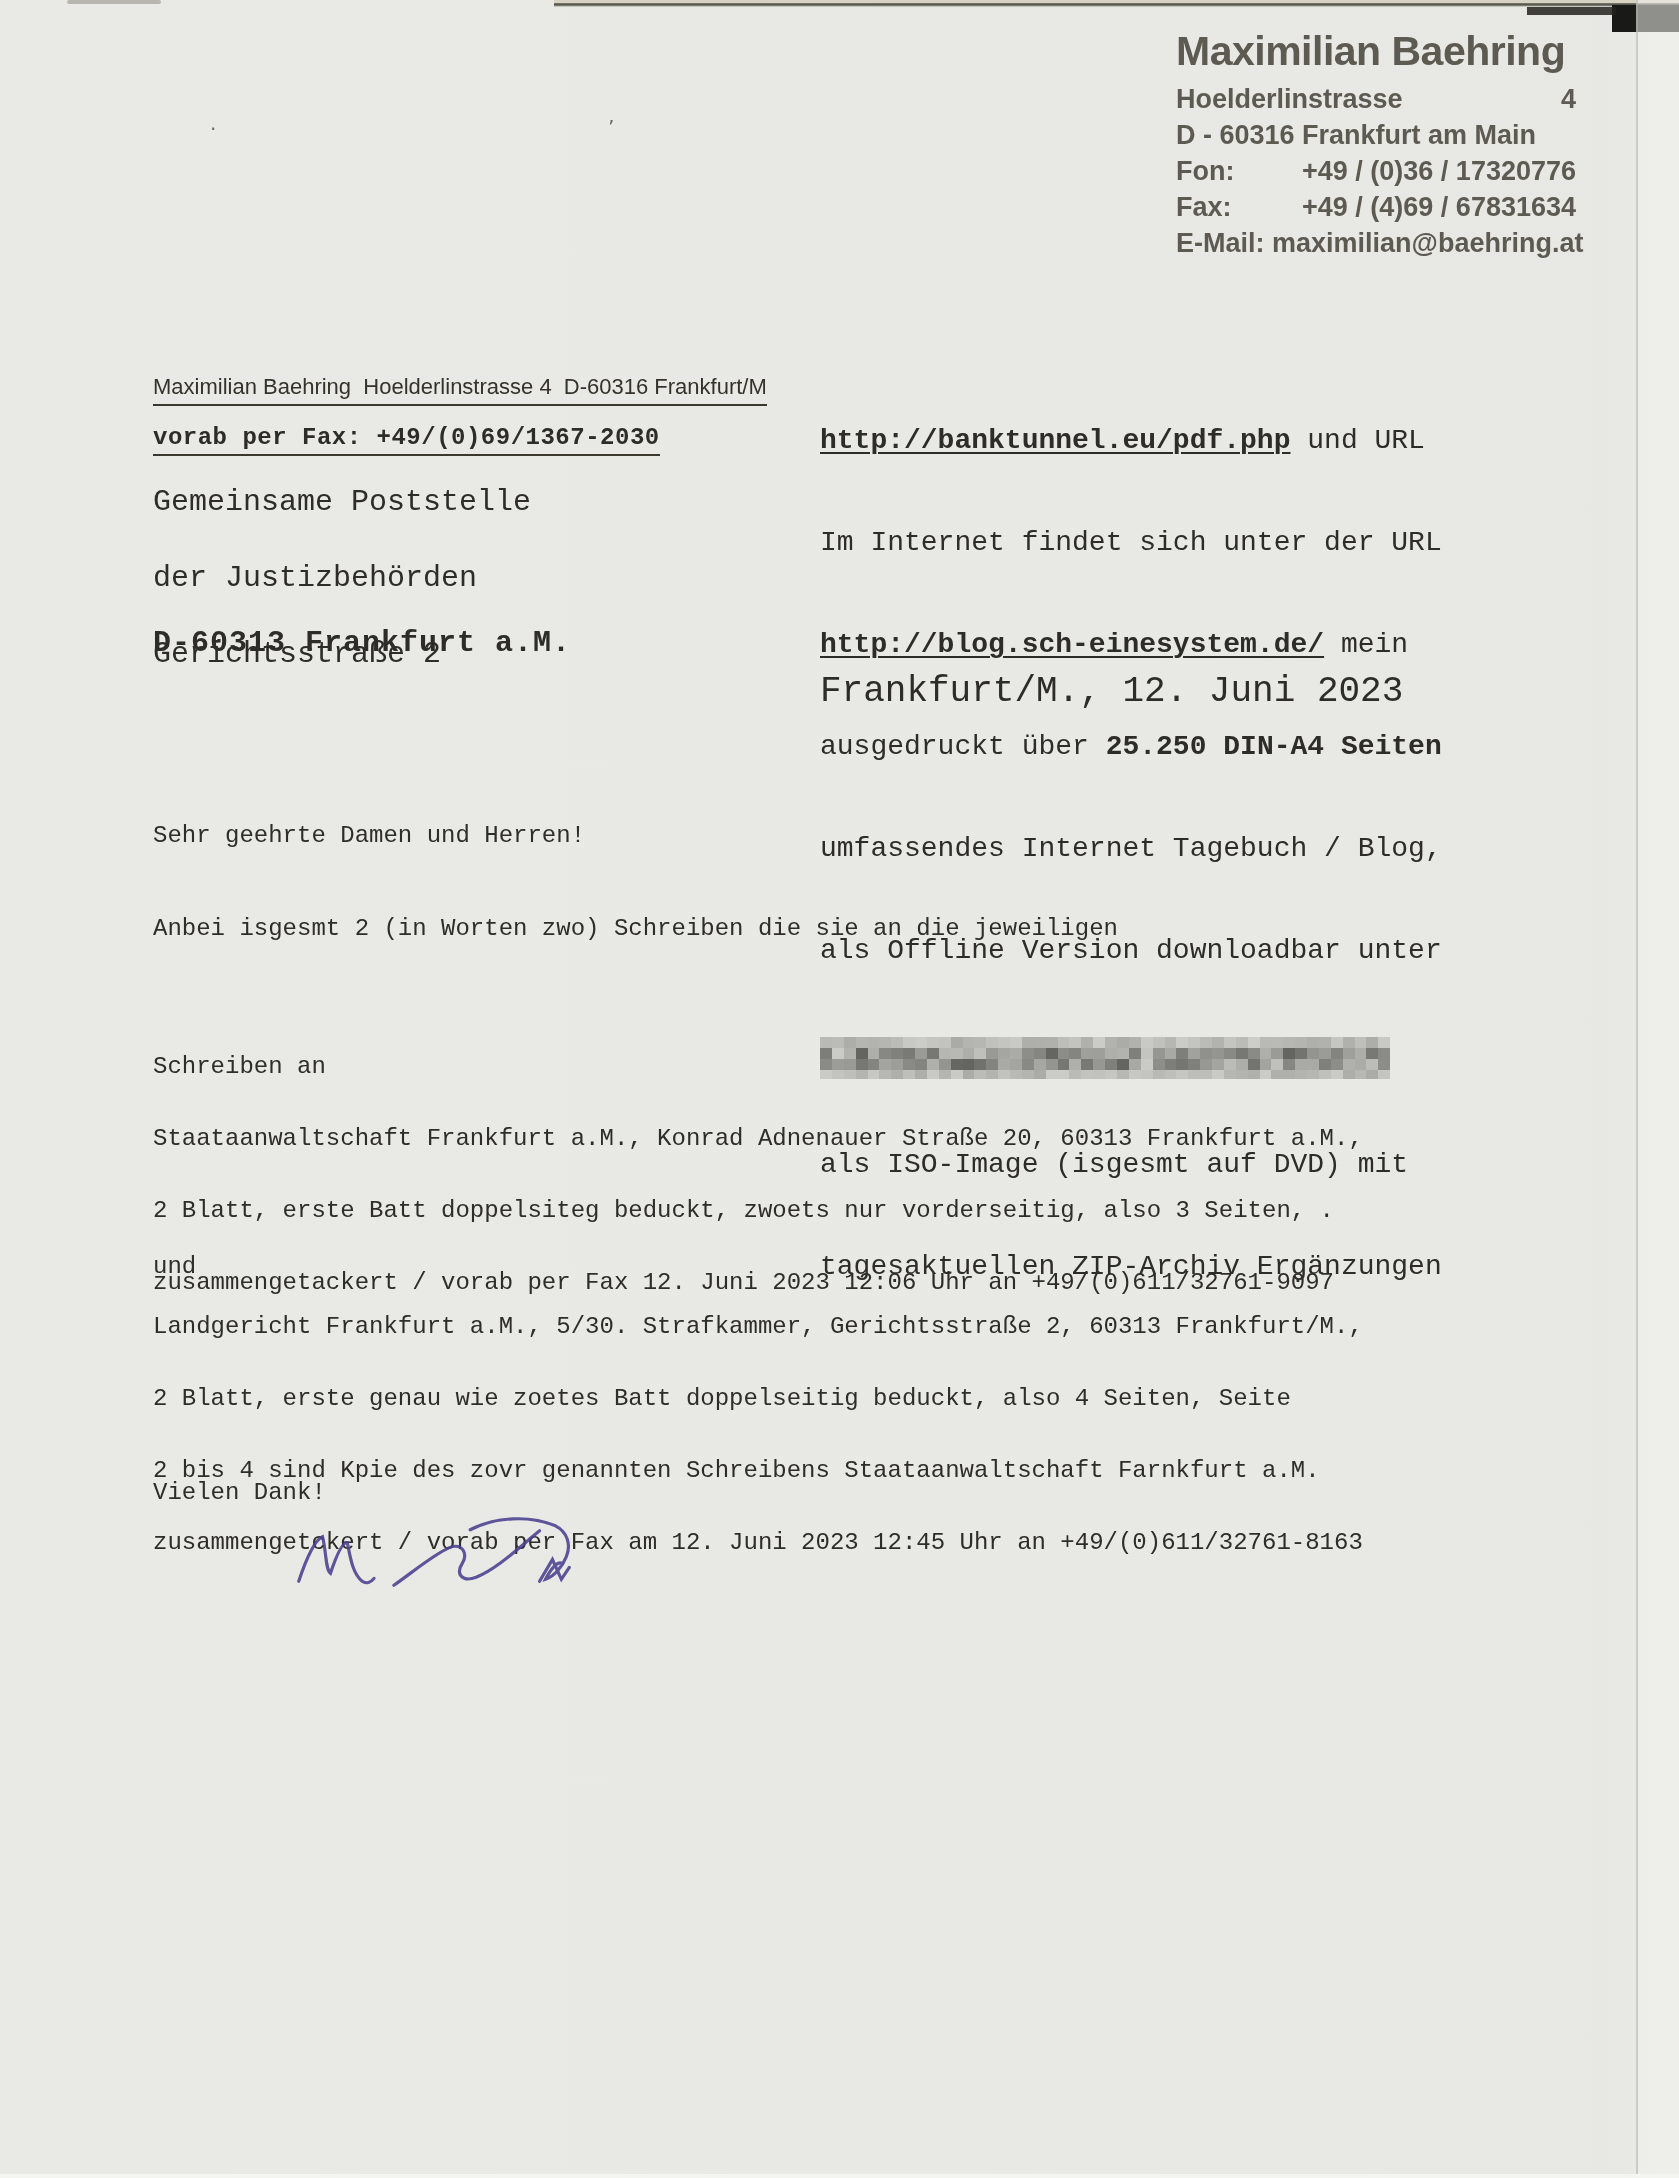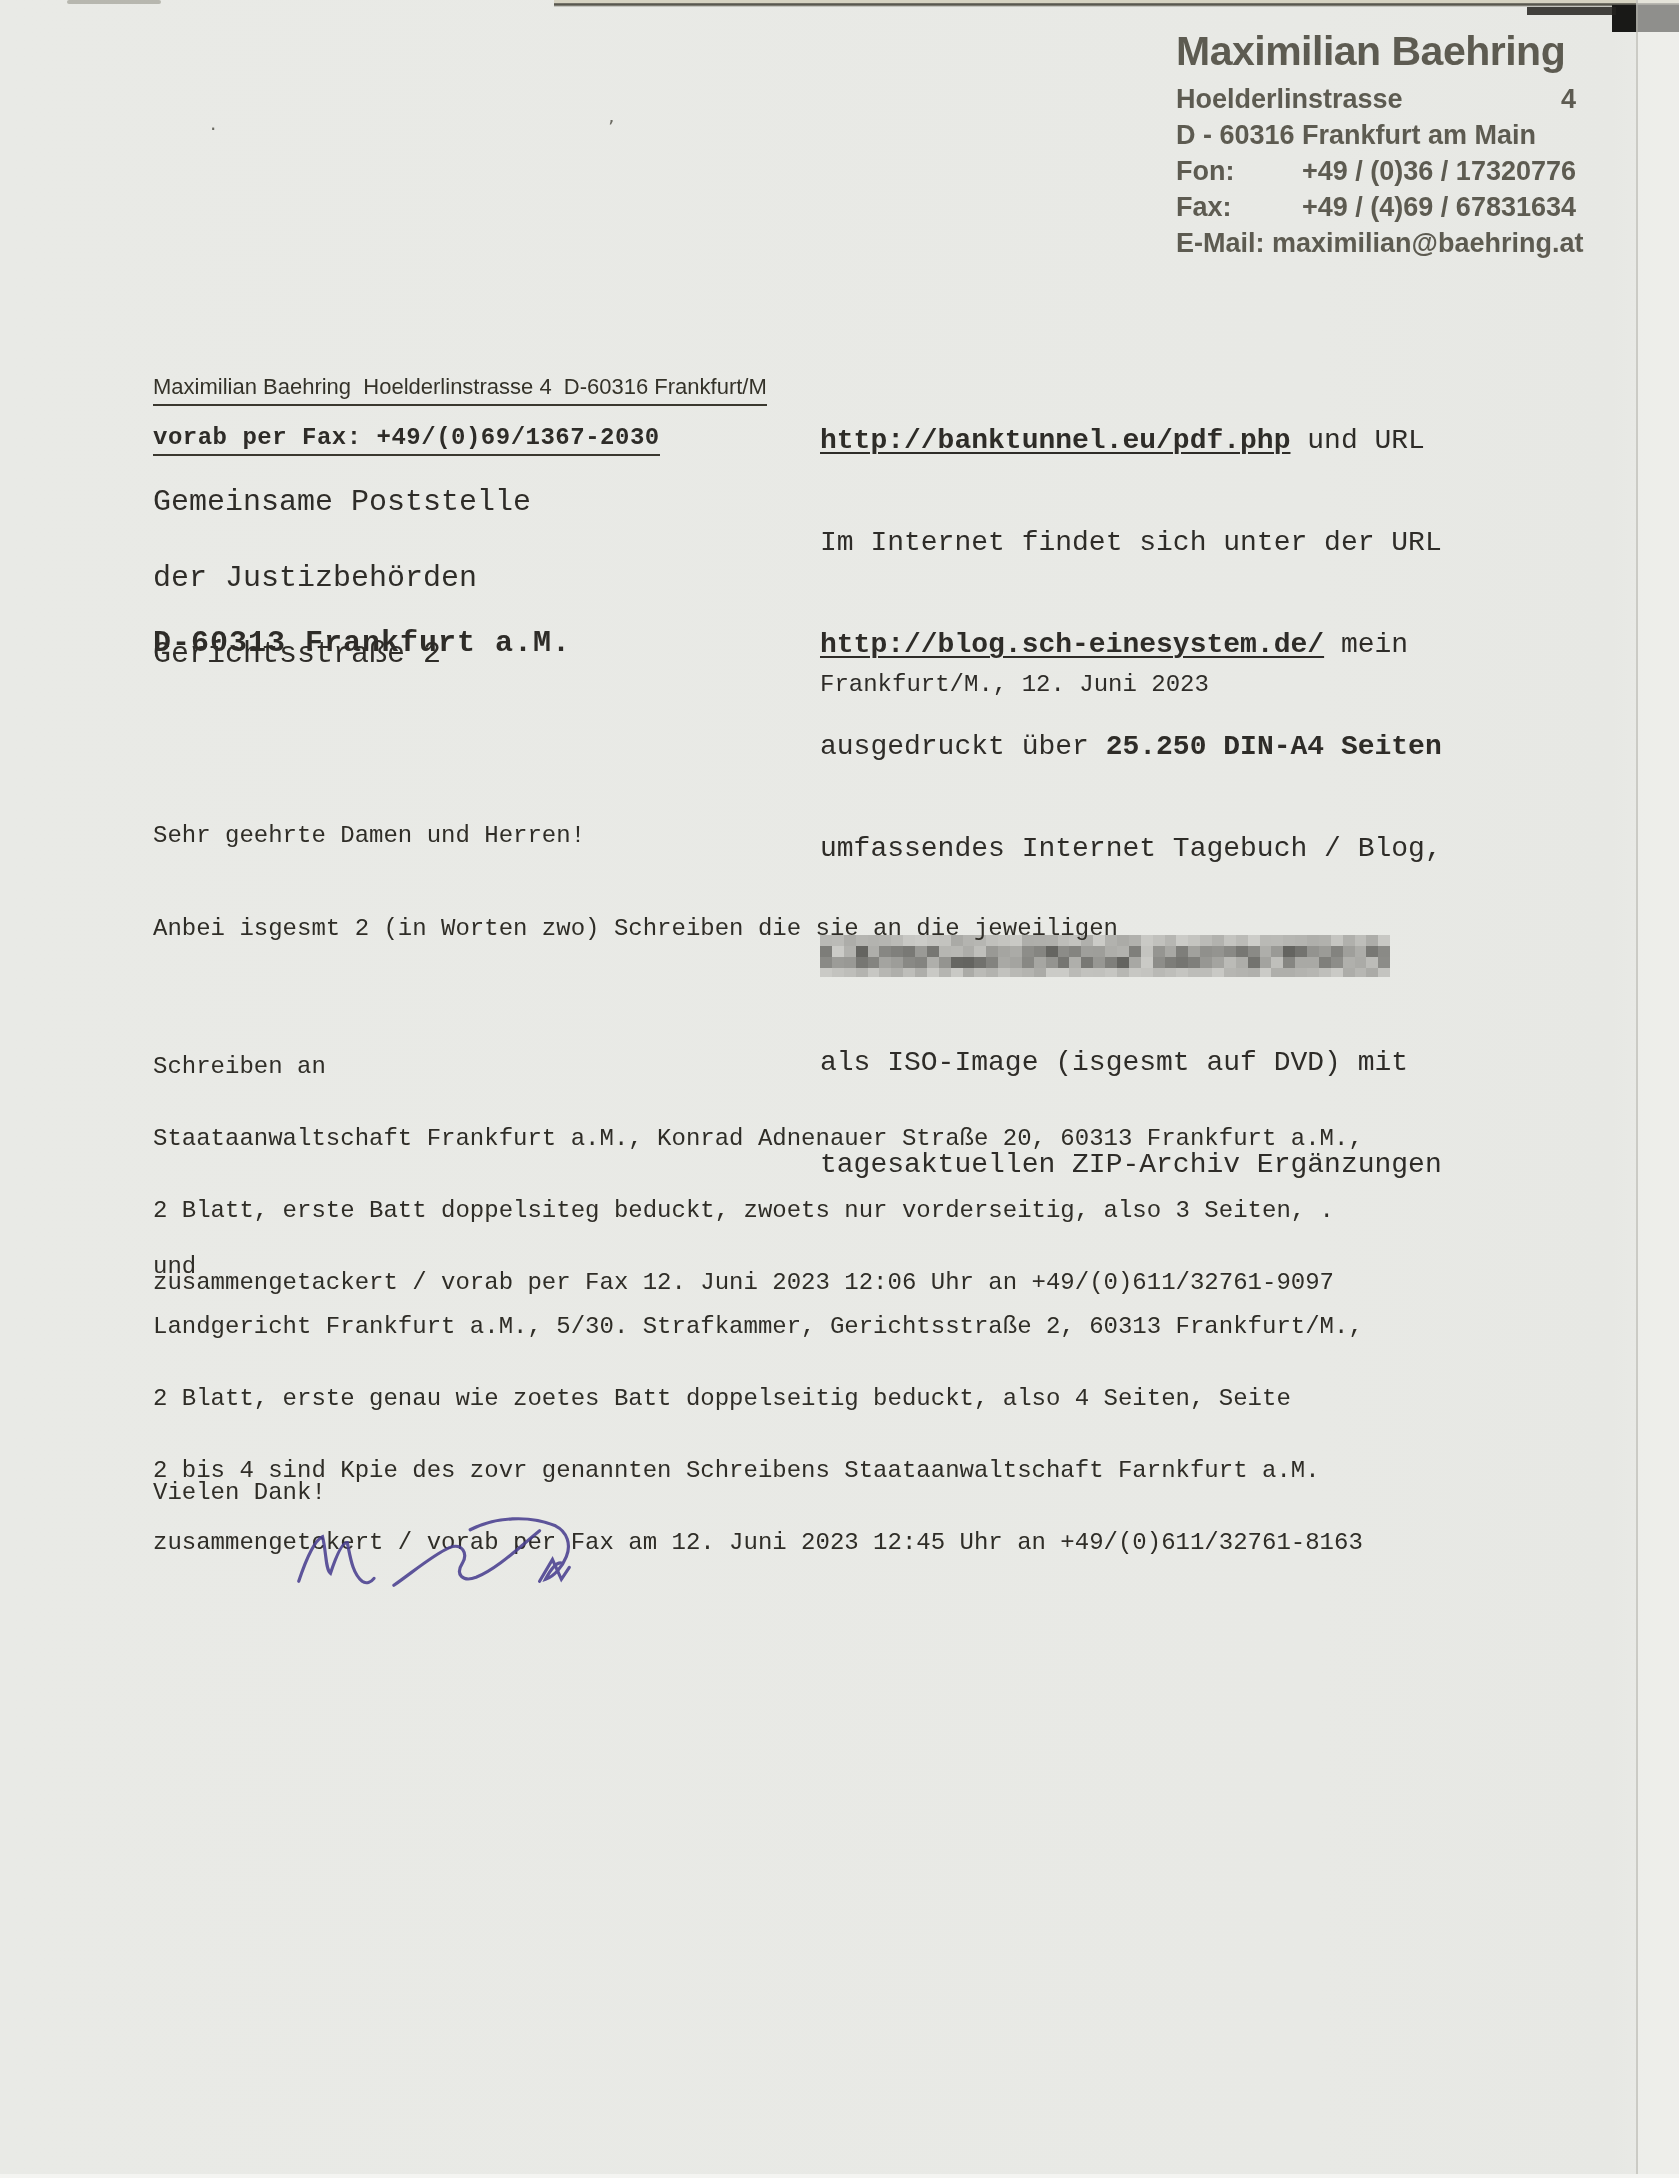--- a/index.html
+++ b/index.html
@@ -44,21 +44,21 @@
   }
   .recipient{position:absolute;left:153px;top:483px;font-size:30px;line-height:38px;white-space:pre;}
   .recipient-city{position:absolute;left:153px;top:626px;font-size:30px;font-weight:bold;letter-spacing:1px;white-space:pre;}
 
   
   .info-col{position:absolute;left:820px;top:356px;width:653px;font-size:28px;line-height:34px;white-space:pre;}
   .info-col .url{font-weight:bold;text-decoration:underline;text-decoration-thickness:2px;text-underline-offset:4px;}
   .info-col .b{font-weight:bold;}
   .redacted{height:42px;width:572px;margin:1px 0;position:relative;overflow:hidden;}
   .redacted .cell{position:absolute;width:12px;height:12px;}
-  .dateline{position:absolute;left:820px;top:671px;font-size:24px;white-space:pre;}
+  .dateline{position:absolute;left:820px;top:671px;font-size:36px;white-space:pre;}
 
   
   .bodyline{position:absolute;left:153px;font-size:24px;line-height:36px;white-space:pre;color:#2f2d27;}
   .sig{position:absolute;left:267px;top:1500px;}
 
 </style>
 </head>
 <body>
 
 <div class="page">
@@ -102,20 +102,21 @@
 <span>der Justizbehörden</span><br>
 <span>Gerichtsstraße 2</span></div>
   <div class="recipient-city">D-60313 Frankfurt a.M.</div>
 
   <div class="info-col">
     <div><span class="url">http://banktunnel.eu/pdf.php</span><span> und URL</span></div>
     <div>Im Internet findet sich unter der URL</div>
     <div><span class="url">http://blog.sch-einesystem.de/</span><span> mein</span></div>
     <div><span>ausgedruckt über </span><span class="b">25.250 DIN-A4 Seiten</span></div>
     <div>umfassendes Internet Tagebuch / Blog,</div>
+    <div>als Offline Version downloadbar unter</div>
     <div class="redacted" id="redacted"><div class="cell" style="left: 0px; top: 0px; width: 12px; height: 11px; background: rgb(185, 185, 181);"></div><div class="cell" style="left: 12px; top: 0px; width: 12px; height: 11px; background: rgb(187, 187, 183);"></div><div class="cell" style="left: 24px; top: 0px; width: 12px; height: 11px; background: rgb(173, 173, 169);"></div><div class="cell" style="left: 36px; top: 0px; width: 12px; height: 11px; background: rgb(181, 181, 177);"></div><div class="cell" style="left: 48px; top: 0px; width: 12px; height: 11px; background: rgb(179, 179, 175);"></div><div class="cell" style="left: 59px; top: 0px; width: 12px; height: 11px; background: rgb(181, 181, 177);"></div><div class="cell" style="left: 71px; top: 0px; width: 12px; height: 11px; background: rgb(187, 187, 183);"></div><div class="cell" style="left: 83px; top: 0px; width: 12px; height: 11px; background: rgb(200, 200, 196);"></div><div class="cell" style="left: 95px; top: 0px; width: 12px; height: 11px; background: rgb(203, 203, 199);"></div><div class="cell" style="left: 107px; top: 0px; width: 12px; height: 11px; background: rgb(197, 197, 193);"></div><div class="cell" style="left: 119px; top: 0px; width: 12px; height: 11px; background: rgb(195, 195, 191);"></div><div class="cell" style="left: 131px; top: 0px; width: 12px; height: 11px; background: rgb(170, 170, 166);"></div><div class="cell" style="left: 143px; top: 0px; width: 12px; height: 11px; background: rgb(180, 180, 176);"></div><div class="cell" style="left: 154px; top: 0px; width: 12px; height: 11px; background: rgb(182, 182, 178);"></div><div class="cell" style="left: 166px; top: 0px; width: 12px; height: 11px; background: rgb(192, 192, 188);"></div><div class="cell" style="left: 178px; top: 0px; width: 12px; height: 11px; background: rgb(196, 196, 192);"></div><div class="cell" style="left: 190px; top: 0px; width: 12px; height: 11px; background: rgb(201, 201, 197);"></div><div class="cell" style="left: 202px; top: 0px; width: 12px; height: 11px; background: rgb(174, 174, 170);"></div><div class="cell" style="left: 214px; top: 0px; width: 12px; height: 11px; background: rgb(175, 175, 171);"></div><div class="cell" style="left: 226px; top: 0px; width: 12px; height: 11px; background: rgb(176, 176, 172);"></div><div class="cell" style="left: 238px; top: 0px; width: 12px; height: 11px; background: rgb(189, 189, 185);"></div><div class="cell" style="left: 249px; top: 0px; width: 12px; height: 11px; background: rgb(195, 195, 191);"></div><div class="cell" style="left: 261px; top: 0px; width: 12px; height: 11px; background: rgb(176, 176, 172);"></div><div class="cell" style="left: 273px; top: 0px; width: 12px; height: 11px; background: rgb(203, 203, 199);"></div><div class="cell" style="left: 285px; top: 0px; width: 12px; height: 11px; background: rgb(178, 178, 174);"></div><div class="cell" style="left: 297px; top: 0px; width: 12px; height: 11px; background: rgb(171, 171, 167);"></div><div class="cell" style="left: 309px; top: 0px; width: 12px; height: 11px; background: rgb(177, 177, 173);"></div><div class="cell" style="left: 321px; top: 0px; width: 12px; height: 11px; background: rgb(201, 201, 197);"></div><div class="cell" style="left: 333px; top: 0px; width: 12px; height: 11px; background: rgb(193, 193, 189);"></div><div class="cell" style="left: 345px; top: 0px; width: 12px; height: 11px; background: rgb(182, 182, 178);"></div><div class="cell" style="left: 356px; top: 0px; width: 12px; height: 11px; background: rgb(203, 203, 199);"></div><div class="cell" style="left: 368px; top: 0px; width: 12px; height: 11px; background: rgb(196, 196, 192);"></div><div class="cell" style="left: 380px; top: 0px; width: 12px; height: 11px; background: rgb(187, 187, 183);"></div><div class="cell" style="left: 392px; top: 0px; width: 12px; height: 11px; background: rgb(178, 178, 174);"></div><div class="cell" style="left: 404px; top: 0px; width: 12px; height: 11px; background: rgb(196, 196, 192);"></div><div class="cell" style="left: 416px; top: 0px; width: 12px; height: 11px; background: rgb(187, 187, 183);"></div><div class="cell" style="left: 428px; top: 0px; width: 12px; height: 11px; background: rgb(205, 205, 201);"></div><div class="cell" style="left: 440px; top: 0px; width: 12px; height: 11px; background: rgb(185, 185, 181);"></div><div class="cell" style="left: 451px; top: 0px; width: 12px; height: 11px; background: rgb(186, 186, 182);"></div><div class="cell" style="left: 463px; top: 0px; width: 12px; height: 11px; background: rgb(182, 182, 178);"></div><div class="cell" style="left: 475px; top: 0px; width: 12px; height: 11px; background: rgb(180, 180, 176);"></div><div class="cell" style="left: 487px; top: 0px; width: 12px; height: 11px; background: rgb(175, 175, 171);"></div><div class="cell" style="left: 499px; top: 0px; width: 12px; height: 11px; background: rgb(177, 177, 173);"></div><div class="cell" style="left: 511px; top: 0px; width: 12px; height: 11px; background: rgb(197, 197, 193);"></div><div class="cell" style="left: 523px; top: 0px; width: 12px; height: 11px; background: rgb(176, 176, 172);"></div><div class="cell" style="left: 535px; top: 0px; width: 12px; height: 11px; background: rgb(190, 190, 186);"></div><div class="cell" style="left: 546px; top: 0px; width: 12px; height: 11px; background: rgb(173, 173, 169);"></div><div class="cell" style="left: 558px; top: 0px; width: 12px; height: 11px; background: rgb(200, 200, 196);"></div><div class="cell" style="left: 0px; top: 11px; width: 12px; height: 11px; background: rgb(125, 125, 121);"></div><div class="cell" style="left: 12px; top: 11px; width: 12px; height: 11px; background: rgb(203, 203, 199);"></div><div class="cell" style="left: 24px; top: 11px; width: 12px; height: 11px; background: rgb(178, 178, 174);"></div><div class="cell" style="left: 36px; top: 11px; width: 12px; height: 11px; background: rgb(100, 100, 96);"></div><div class="cell" style="left: 48px; top: 11px; width: 12px; height: 11px; background: rgb(174, 174, 170);"></div><div class="cell" style="left: 59px; top: 11px; width: 12px; height: 11px; background: rgb(135, 135, 131);"></div><div class="cell" style="left: 71px; top: 11px; width: 12px; height: 11px; background: rgb(128, 128, 124);"></div><div class="cell" style="left: 83px; top: 11px; width: 12px; height: 11px; background: rgb(121, 121, 117);"></div><div class="cell" style="left: 95px; top: 11px; width: 12px; height: 11px; background: rgb(154, 154, 150);"></div><div class="cell" style="left: 107px; top: 11px; width: 12px; height: 11px; background: rgb(119, 119, 115);"></div><div class="cell" style="left: 119px; top: 11px; width: 12px; height: 11px; background: rgb(182, 182, 178);"></div><div class="cell" style="left: 131px; top: 11px; width: 12px; height: 11px; background: rgb(184, 184, 180);"></div><div class="cell" style="left: 143px; top: 11px; width: 12px; height: 11px; background: rgb(173, 173, 169);"></div><div class="cell" style="left: 154px; top: 11px; width: 12px; height: 11px; background: rgb(191, 191, 187);"></div><div class="cell" style="left: 166px; top: 11px; width: 12px; height: 11px; background: rgb(153, 153, 149);"></div><div class="cell" style="left: 178px; top: 11px; width: 12px; height: 11px; background: rgb(165, 165, 161);"></div><div class="cell" style="left: 190px; top: 11px; width: 12px; height: 11px; background: rgb(171, 171, 167);"></div><div class="cell" style="left: 202px; top: 11px; width: 12px; height: 11px; background: rgb(141, 141, 137);"></div><div class="cell" style="left: 214px; top: 11px; width: 12px; height: 11px; background: rgb(133, 133, 129);"></div><div class="cell" style="left: 226px; top: 11px; width: 12px; height: 11px; background: rgb(101, 101, 97);"></div><div class="cell" style="left: 238px; top: 11px; width: 12px; height: 11px; background: rgb(140, 140, 136);"></div><div class="cell" style="left: 249px; top: 11px; width: 12px; height: 11px; background: rgb(132, 132, 128);"></div><div class="cell" style="left: 261px; top: 11px; width: 12px; height: 11px; background: rgb(159, 159, 155);"></div><div class="cell" style="left: 273px; top: 11px; width: 12px; height: 11px; background: rgb(158, 158, 154);"></div><div class="cell" style="left: 285px; top: 11px; width: 12px; height: 11px; background: rgb(174, 174, 170);"></div><div class="cell" style="left: 297px; top: 11px; width: 12px; height: 11px; background: rgb(178, 178, 174);"></div><div class="cell" style="left: 309px; top: 11px; width: 12px; height: 11px; background: rgb(127, 127, 123);"></div><div class="cell" style="left: 321px; top: 11px; width: 12px; height: 11px; background: rgb(196, 196, 192);"></div><div class="cell" style="left: 333px; top: 11px; width: 12px; height: 11px; background: rgb(149, 149, 145);"></div><div class="cell" style="left: 345px; top: 11px; width: 12px; height: 11px; background: rgb(168, 168, 164);"></div><div class="cell" style="left: 356px; top: 11px; width: 12px; height: 11px; background: rgb(126, 126, 122);"></div><div class="cell" style="left: 368px; top: 11px; width: 12px; height: 11px; background: rgb(161, 161, 157);"></div><div class="cell" style="left: 380px; top: 11px; width: 12px; height: 11px; background: rgb(144, 144, 140);"></div><div class="cell" style="left: 392px; top: 11px; width: 12px; height: 11px; background: rgb(148, 148, 144);"></div><div class="cell" style="left: 404px; top: 11px; width: 12px; height: 11px; background: rgb(137, 137, 133);"></div><div class="cell" style="left: 416px; top: 11px; width: 12px; height: 11px; background: rgb(119, 119, 115);"></div><div class="cell" style="left: 428px; top: 11px; width: 12px; height: 11px; background: rgb(138, 138, 134);"></div><div class="cell" style="left: 440px; top: 11px; width: 12px; height: 11px; background: rgb(174, 174, 170);"></div><div class="cell" style="left: 451px; top: 11px; width: 12px; height: 11px; background: rgb(154, 154, 150);"></div><div class="cell" style="left: 463px; top: 11px; width: 12px; height: 11px; background: rgb(100, 100, 96);"></div><div class="cell" style="left: 475px; top: 11px; width: 12px; height: 11px; background: rgb(115, 115, 111);"></div><div class="cell" style="left: 487px; top: 11px; width: 12px; height: 11px; background: rgb(147, 147, 143);"></div><div class="cell" style="left: 499px; top: 11px; width: 12px; height: 11px; background: rgb(155, 155, 151);"></div><div class="cell" style="left: 511px; top: 11px; width: 12px; height: 11px; background: rgb(131, 131, 127);"></div><div class="cell" style="left: 523px; top: 11px; width: 12px; height: 11px; background: rgb(159, 159, 155);"></div><div class="cell" style="left: 535px; top: 11px; width: 12px; height: 11px; background: rgb(173, 173, 169);"></div><div class="cell" style="left: 546px; top: 11px; width: 12px; height: 11px; background: rgb(120, 120, 116);"></div><div class="cell" style="left: 558px; top: 11px; width: 12px; height: 11px; background: rgb(138, 138, 134);"></div><div class="cell" style="left: 0px; top: 22px; width: 12px; height: 11px; background: rgb(138, 138, 134);"></div><div class="cell" style="left: 12px; top: 22px; width: 12px; height: 11px; background: rgb(156, 156, 152);"></div><div class="cell" style="left: 24px; top: 22px; width: 12px; height: 11px; background: rgb(153, 153, 149);"></div><div class="cell" style="left: 36px; top: 22px; width: 12px; height: 11px; background: rgb(119, 119, 115);"></div><div class="cell" style="left: 48px; top: 22px; width: 12px; height: 11px; background: rgb(132, 132, 128);"></div><div class="cell" style="left: 59px; top: 22px; width: 12px; height: 11px; background: rgb(164, 164, 160);"></div><div class="cell" style="left: 71px; top: 22px; width: 12px; height: 11px; background: rgb(157, 157, 153);"></div><div class="cell" style="left: 83px; top: 22px; width: 12px; height: 11px; background: rgb(137, 137, 133);"></div><div class="cell" style="left: 95px; top: 22px; width: 12px; height: 11px; background: rgb(132, 132, 128);"></div><div class="cell" style="left: 107px; top: 22px; width: 12px; height: 11px; background: rgb(175, 175, 171);"></div><div class="cell" style="left: 119px; top: 22px; width: 12px; height: 11px; background: rgb(148, 148, 144);"></div><div class="cell" style="left: 131px; top: 22px; width: 12px; height: 11px; background: rgb(102, 102, 98);"></div><div class="cell" style="left: 143px; top: 22px; width: 12px; height: 11px; background: rgb(100, 100, 96);"></div><div class="cell" style="left: 154px; top: 22px; width: 12px; height: 11px; background: rgb(113, 113, 109);"></div><div class="cell" style="left: 166px; top: 22px; width: 12px; height: 11px; background: rgb(131, 131, 127);"></div><div class="cell" style="left: 178px; top: 22px; width: 12px; height: 11px; background: rgb(169, 169, 165);"></div><div class="cell" style="left: 190px; top: 22px; width: 12px; height: 11px; background: rgb(164, 164, 160);"></div><div class="cell" style="left: 202px; top: 22px; width: 12px; height: 11px; background: rgb(136, 136, 132);"></div><div class="cell" style="left: 214px; top: 22px; width: 12px; height: 11px; background: rgb(166, 166, 162);"></div><div class="cell" style="left: 226px; top: 22px; width: 12px; height: 11px; background: rgb(148, 148, 144);"></div><div class="cell" style="left: 238px; top: 22px; width: 12px; height: 11px; background: rgb(118, 118, 114);"></div><div class="cell" style="left: 249px; top: 22px; width: 12px; height: 11px; background: rgb(175, 175, 171);"></div><div class="cell" style="left: 261px; top: 22px; width: 12px; height: 11px; background: rgb(120, 120, 116);"></div><div class="cell" style="left: 273px; top: 22px; width: 12px; height: 11px; background: rgb(151, 151, 147);"></div><div class="cell" style="left: 285px; top: 22px; width: 12px; height: 11px; background: rgb(127, 127, 123);"></div><div class="cell" style="left: 297px; top: 22px; width: 12px; height: 11px; background: rgb(100, 100, 96);"></div><div class="cell" style="left: 309px; top: 22px; width: 12px; height: 11px; background: rgb(168, 168, 164);"></div><div class="cell" style="left: 321px; top: 22px; width: 12px; height: 11px; background: rgb(202, 202, 198);"></div><div class="cell" style="left: 333px; top: 22px; width: 12px; height: 11px; background: rgb(141, 141, 137);"></div><div class="cell" style="left: 345px; top: 22px; width: 12px; height: 11px; background: rgb(125, 125, 121);"></div><div class="cell" style="left: 356px; top: 22px; width: 12px; height: 11px; background: rgb(117, 117, 113);"></div><div class="cell" style="left: 368px; top: 22px; width: 12px; height: 11px; background: rgb(127, 127, 123);"></div><div class="cell" style="left: 380px; top: 22px; width: 12px; height: 11px; background: rgb(151, 151, 147);"></div><div class="cell" style="left: 392px; top: 22px; width: 12px; height: 11px; background: rgb(164, 164, 160);"></div><div class="cell" style="left: 404px; top: 22px; width: 12px; height: 11px; background: rgb(187, 187, 183);"></div><div class="cell" style="left: 416px; top: 22px; width: 12px; height: 11px; background: rgb(173, 173, 169);"></div><div class="cell" style="left: 428px; top: 22px; width: 12px; height: 11px; background: rgb(115, 115, 111);"></div><div class="cell" style="left: 440px; top: 22px; width: 12px; height: 11px; background: rgb(163, 163, 159);"></div><div class="cell" style="left: 451px; top: 22px; width: 12px; height: 11px; background: rgb(191, 191, 187);"></div><div class="cell" style="left: 463px; top: 22px; width: 12px; height: 11px; background: rgb(134, 134, 130);"></div><div class="cell" style="left: 475px; top: 22px; width: 12px; height: 11px; background: rgb(169, 169, 165);"></div><div class="cell" style="left: 487px; top: 22px; width: 12px; height: 11px; background: rgb(169, 169, 165);"></div><div class="cell" style="left: 499px; top: 22px; width: 12px; height: 11px; background: rgb(127, 127, 123);"></div><div class="cell" style="left: 511px; top: 22px; width: 12px; height: 11px; background: rgb(141, 141, 137);"></div><div class="cell" style="left: 523px; top: 22px; width: 12px; height: 11px; background: rgb(176, 176, 172);"></div><div class="cell" style="left: 535px; top: 22px; width: 12px; height: 11px; background: rgb(171, 171, 167);"></div><div class="cell" style="left: 546px; top: 22px; width: 12px; height: 11px; background: rgb(188, 188, 184);"></div><div class="cell" style="left: 558px; top: 22px; width: 12px; height: 11px; background: rgb(140, 140, 136);"></div><div class="cell" style="left: 0px; top: 33px; width: 12px; height: 11px; background: rgb(202, 202, 198);"></div><div class="cell" style="left: 12px; top: 33px; width: 12px; height: 11px; background: rgb(195, 195, 191);"></div><div class="cell" style="left: 24px; top: 33px; width: 12px; height: 11px; background: rgb(190, 190, 186);"></div><div class="cell" style="left: 36px; top: 33px; width: 12px; height: 11px; background: rgb(180, 180, 176);"></div><div class="cell" style="left: 48px; top: 33px; width: 12px; height: 11px; background: rgb(199, 199, 195);"></div><div class="cell" style="left: 59px; top: 33px; width: 12px; height: 11px; background: rgb(183, 183, 179);"></div><div class="cell" style="left: 71px; top: 33px; width: 12px; height: 11px; background: rgb(175, 175, 171);"></div><div class="cell" style="left: 83px; top: 33px; width: 12px; height: 11px; background: rgb(190, 190, 186);"></div><div class="cell" style="left: 95px; top: 33px; width: 12px; height: 11px; background: rgb(174, 174, 170);"></div><div class="cell" style="left: 107px; top: 33px; width: 12px; height: 11px; background: rgb(201, 201, 197);"></div><div class="cell" style="left: 119px; top: 33px; width: 12px; height: 11px; background: rgb(181, 181, 177);"></div><div class="cell" style="left: 131px; top: 33px; width: 12px; height: 11px; background: rgb(201, 201, 197);"></div><div class="cell" style="left: 143px; top: 33px; width: 12px; height: 11px; background: rgb(171, 171, 167);"></div><div class="cell" style="left: 154px; top: 33px; width: 12px; height: 11px; background: rgb(187, 187, 183);"></div><div class="cell" style="left: 166px; top: 33px; width: 12px; height: 11px; background: rgb(179, 179, 175);"></div><div class="cell" style="left: 178px; top: 33px; width: 12px; height: 11px; background: rgb(194, 194, 190);"></div><div class="cell" style="left: 190px; top: 33px; width: 12px; height: 11px; background: rgb(185, 185, 181);"></div><div class="cell" style="left: 202px; top: 33px; width: 12px; height: 11px; background: rgb(180, 180, 176);"></div><div class="cell" style="left: 214px; top: 33px; width: 12px; height: 11px; background: rgb(171, 171, 167);"></div><div class="cell" style="left: 226px; top: 33px; width: 12px; height: 11px; background: rgb(203, 203, 199);"></div><div class="cell" style="left: 238px; top: 33px; width: 12px; height: 11px; background: rgb(203, 203, 199);"></div><div class="cell" style="left: 249px; top: 33px; width: 12px; height: 11px; background: rgb(186, 186, 182);"></div><div class="cell" style="left: 261px; top: 33px; width: 12px; height: 11px; background: rgb(194, 194, 190);"></div><div class="cell" style="left: 273px; top: 33px; width: 12px; height: 11px; background: rgb(193, 193, 189);"></div><div class="cell" style="left: 285px; top: 33px; width: 12px; height: 11px; background: rgb(198, 198, 194);"></div><div class="cell" style="left: 297px; top: 33px; width: 12px; height: 11px; background: rgb(183, 183, 179);"></div><div class="cell" style="left: 309px; top: 33px; width: 12px; height: 11px; background: rgb(199, 199, 195);"></div><div class="cell" style="left: 321px; top: 33px; width: 12px; height: 11px; background: rgb(196, 196, 192);"></div><div class="cell" style="left: 333px; top: 33px; width: 12px; height: 11px; background: rgb(185, 185, 181);"></div><div class="cell" style="left: 345px; top: 33px; width: 12px; height: 11px; background: rgb(190, 190, 186);"></div><div class="cell" style="left: 356px; top: 33px; width: 12px; height: 11px; background: rgb(197, 197, 193);"></div><div class="cell" style="left: 368px; top: 33px; width: 12px; height: 11px; background: rgb(189, 189, 185);"></div><div class="cell" style="left: 380px; top: 33px; width: 12px; height: 11px; background: rgb(189, 189, 185);"></div><div class="cell" style="left: 392px; top: 33px; width: 12px; height: 11px; background: rgb(201, 201, 197);"></div><div class="cell" style="left: 404px; top: 33px; width: 12px; height: 11px; background: rgb(182, 182, 178);"></div><div class="cell" style="left: 416px; top: 33px; width: 12px; height: 11px; background: rgb(179, 179, 175);"></div><div class="cell" style="left: 428px; top: 33px; width: 12px; height: 11px; background: rgb(176, 176, 172);"></div><div class="cell" style="left: 440px; top: 33px; width: 12px; height: 11px; background: rgb(203, 203, 199);"></div><div class="cell" style="left: 451px; top: 33px; width: 12px; height: 11px; background: rgb(175, 175, 171);"></div><div class="cell" style="left: 463px; top: 33px; width: 12px; height: 11px; background: rgb(175, 175, 171);"></div><div class="cell" style="left: 475px; top: 33px; width: 12px; height: 11px; background: rgb(179, 179, 175);"></div><div class="cell" style="left: 487px; top: 33px; width: 12px; height: 11px; background: rgb(182, 182, 178);"></div><div class="cell" style="left: 499px; top: 33px; width: 12px; height: 11px; background: rgb(191, 191, 187);"></div><div class="cell" style="left: 511px; top: 33px; width: 12px; height: 11px; background: rgb(202, 202, 198);"></div><div class="cell" style="left: 523px; top: 33px; width: 12px; height: 11px; background: rgb(173, 173, 169);"></div><div class="cell" style="left: 535px; top: 33px; width: 12px; height: 11px; background: rgb(183, 183, 179);"></div><div class="cell" style="left: 546px; top: 33px; width: 12px; height: 11px; background: rgb(171, 171, 167);"></div><div class="cell" style="left: 558px; top: 33px; width: 12px; height: 11px; background: rgb(196, 196, 192);"></div></div>
     <div>als ISO-Image (isgesmt auf DVD) mit</div>
     <div>tagesaktuellen ZIP-Archiv Ergänzungen</div>
   </div>
   <div class="dateline">Frankfurt/M., 12. Juni 2023</div>
 
   <div class="bodyline" style="top:818px;">Sehr geehrte Damen und Herren!</div>
 
   <div class="bodyline" style="top:911px;"><span>Anbei isgesmt 2 (in Worten zwo) Schreiben die sie an die jeweiligen</span><br>
 </div>

